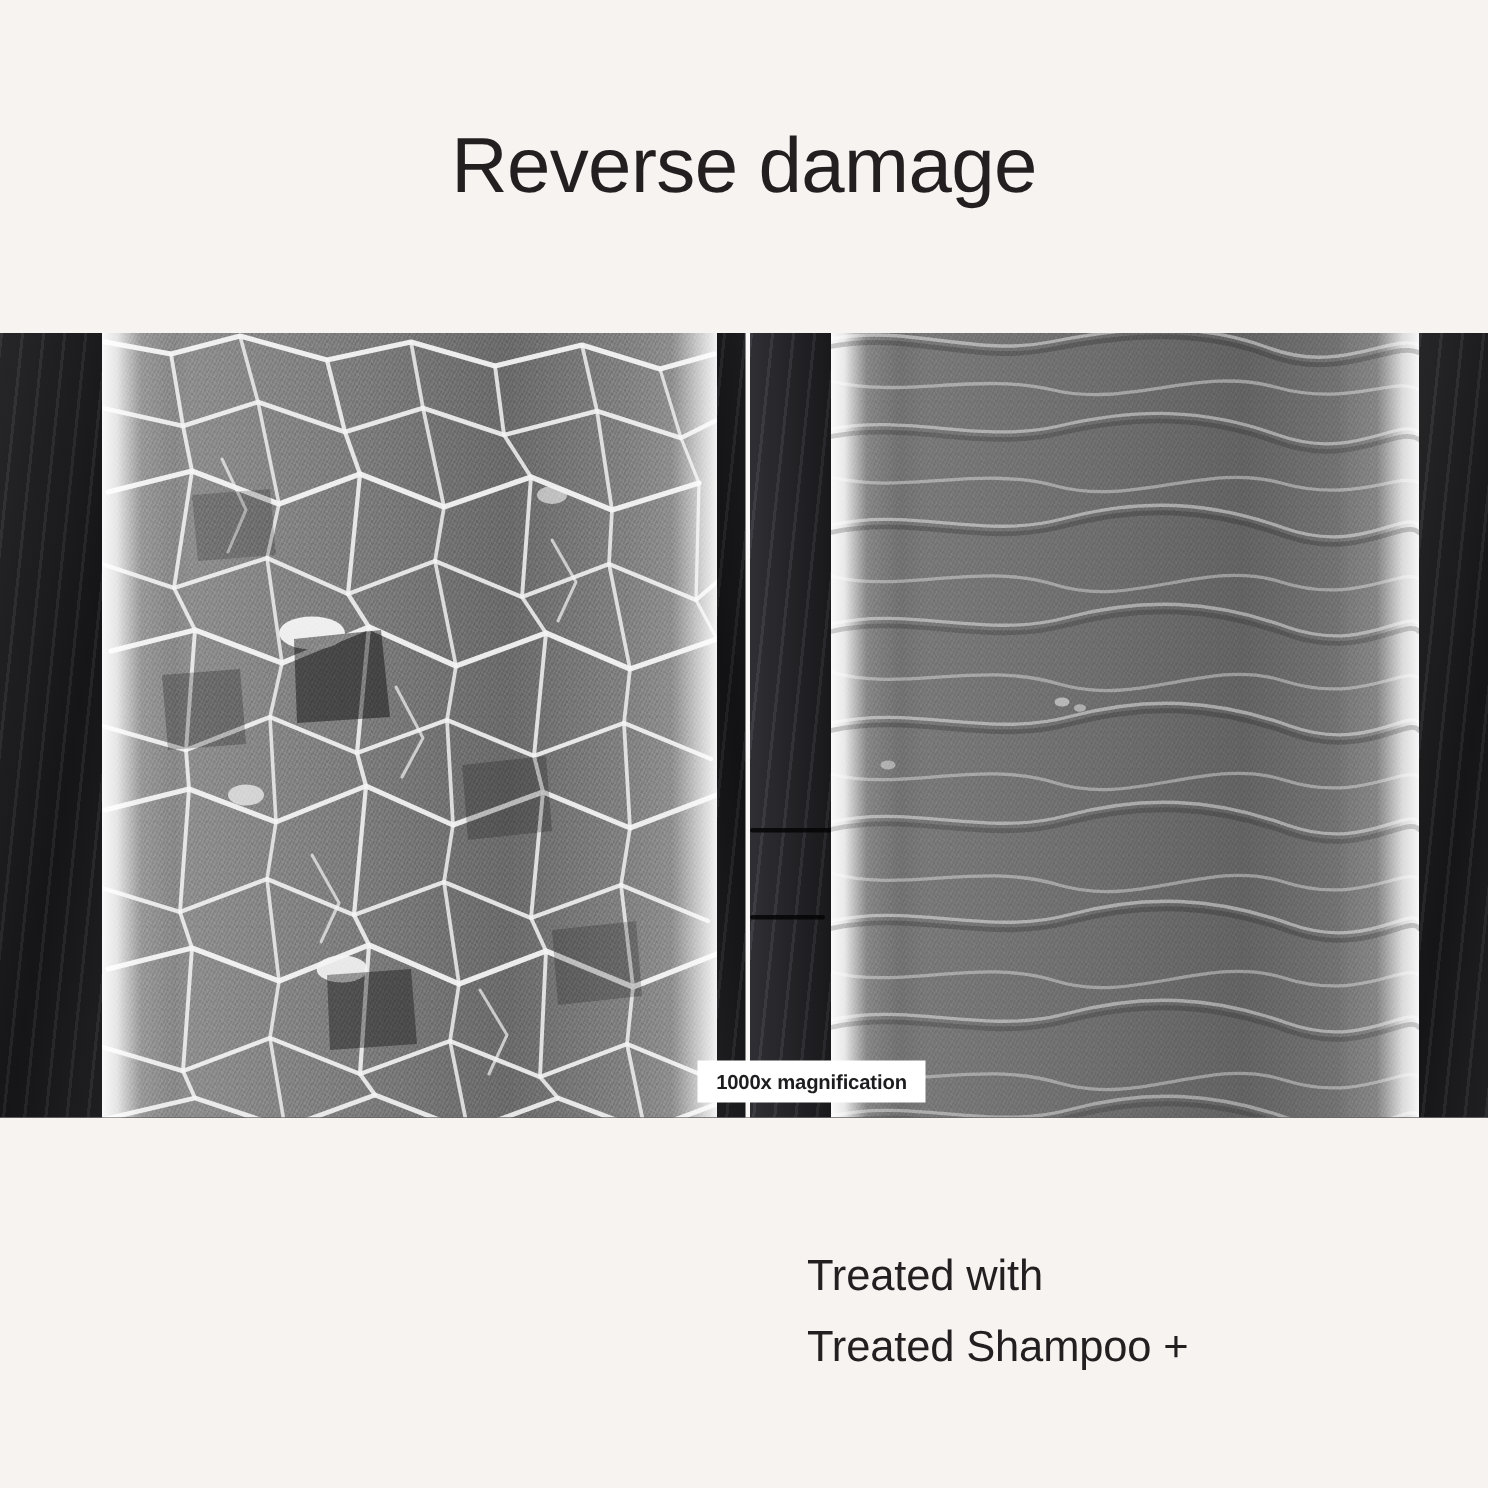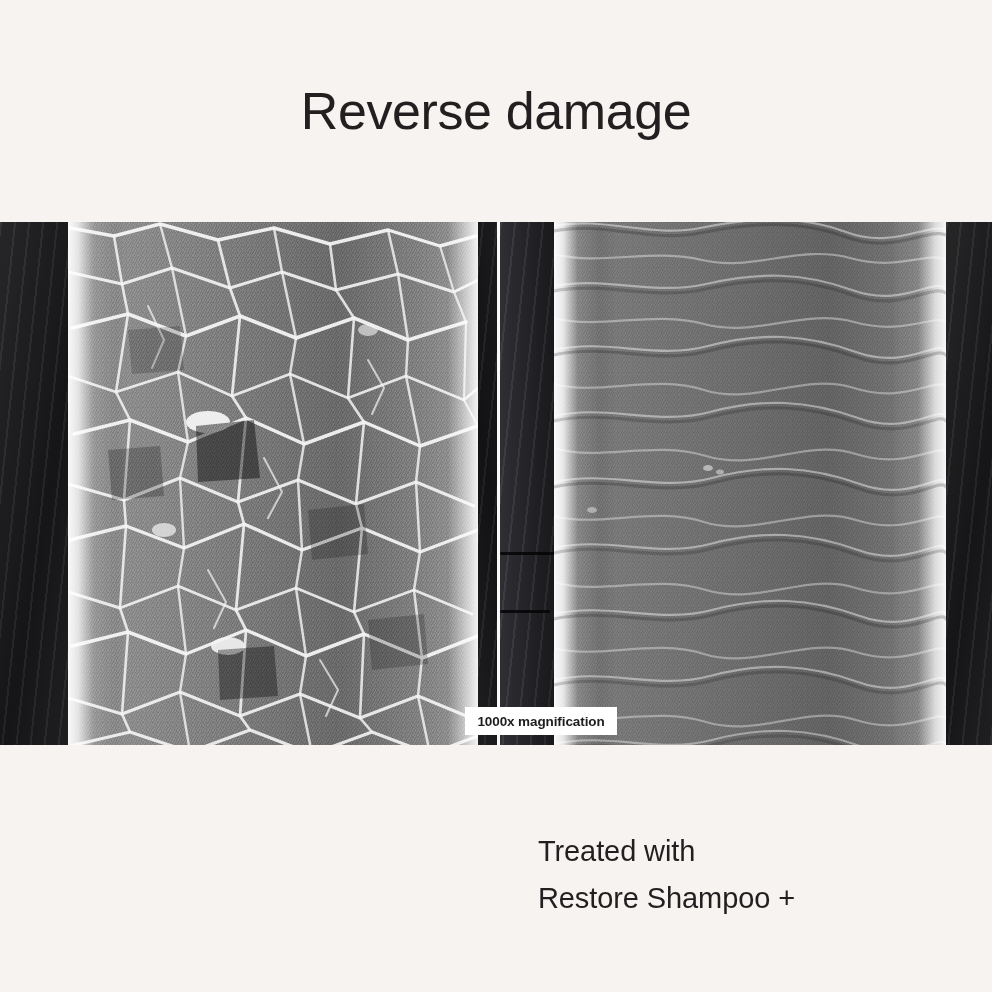--- a/index.html
+++ b/index.html
@@ -327,16 +327,16 @@
     </div>
 
     <div id="mag-badge">
       <span>1000x magnification</span>
     </div>
   </div>
 
 
   <div id="caption-right">
     <div>Treated with</div>
-    <div>Restore Shampoo +</div>
+    <div>Treated Shampoo +</div>
   </div>
 
 </div>
 
 </body></html>

